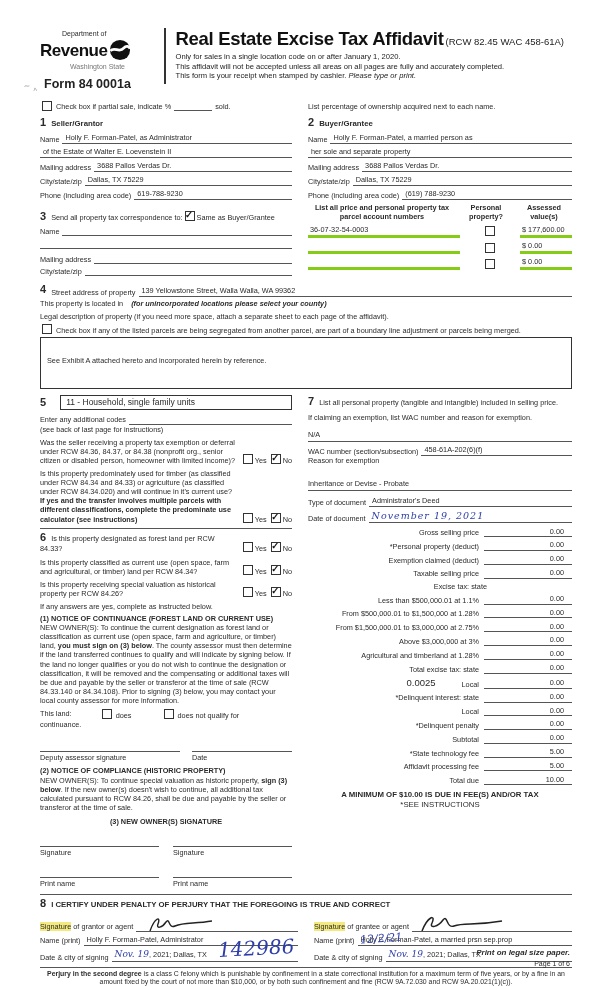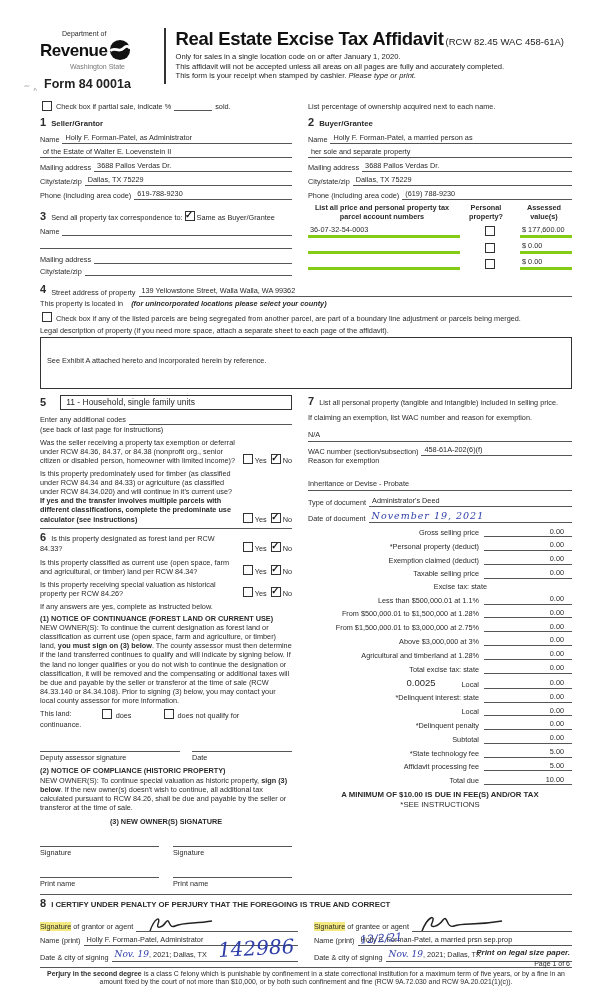--- a/index.html
+++ b/index.html
@@ -214,22 +214,22 @@
   <div style="margin-top:7px;">
     <div class="fld" style="margin-top:0;">
       <span class="secnum">4</span>
       <span class="lab">Street address of property</span>
       <span class="val">139 Yellowstone Street, Walla Walla, WA 99362</span>
     </div>
     <div style="display:flex;align-items:center;margin-top:2.5px;">
       <span class="lab">This property is located in</span>
       <span class="b i" style="margin-left:5px;">(for unincorporated locations please select your county)</span>
     </div>
+    <div style="margin-top:3px;">Legal description of property (if you need more space, attach a separate sheet to each page of the affidavit).</div>
     <div style="margin-top:3px;"><span class="cb"></span> <span>Check box if any of the listed parcels are being segregated from another parcel, are part of a boundary line adjustment or parcels being merged.</span></div>
-    <div style="margin-top:3px;">Legal description of property (if you need more space, attach a separate sheet to each page of the affidavit).</div>
     <div class="legalbox">See Exhibit A attached hereto and incorporated herein by reference.</div>
   </div>
 
   <div class="cols" style="margin-top:6px;">
     <div class="colL">
       <div style="display:flex;align-items:center;">
         <span class="secnum" style="margin-right:14px;">5</span>
         <span class="s5box">11 - Household, single family units</span>
       </div>
       <div class="fld" style="margin-top:5px;">

